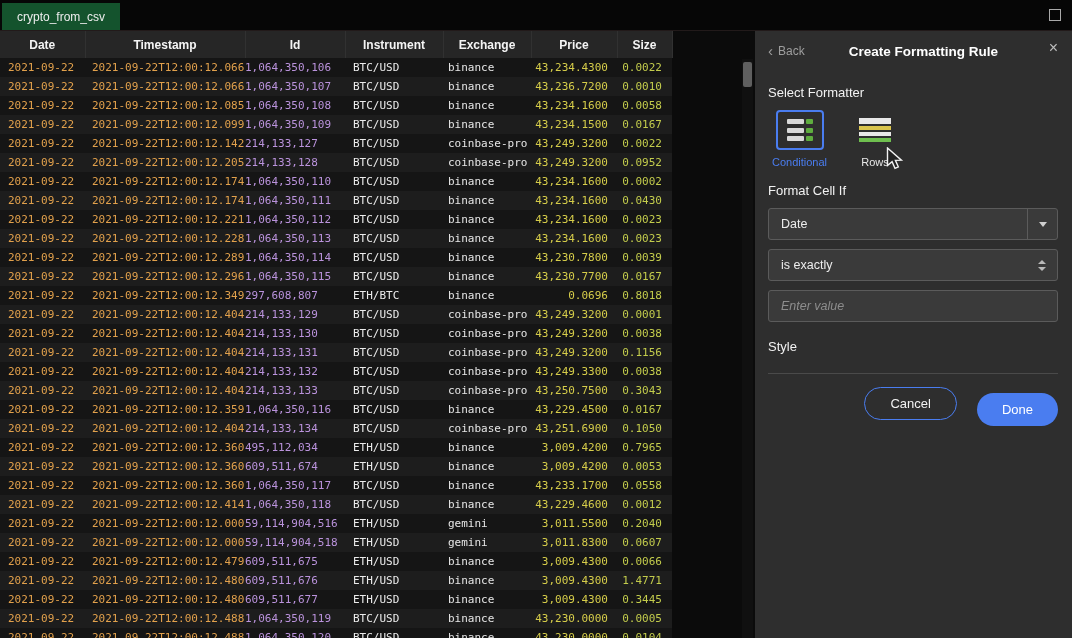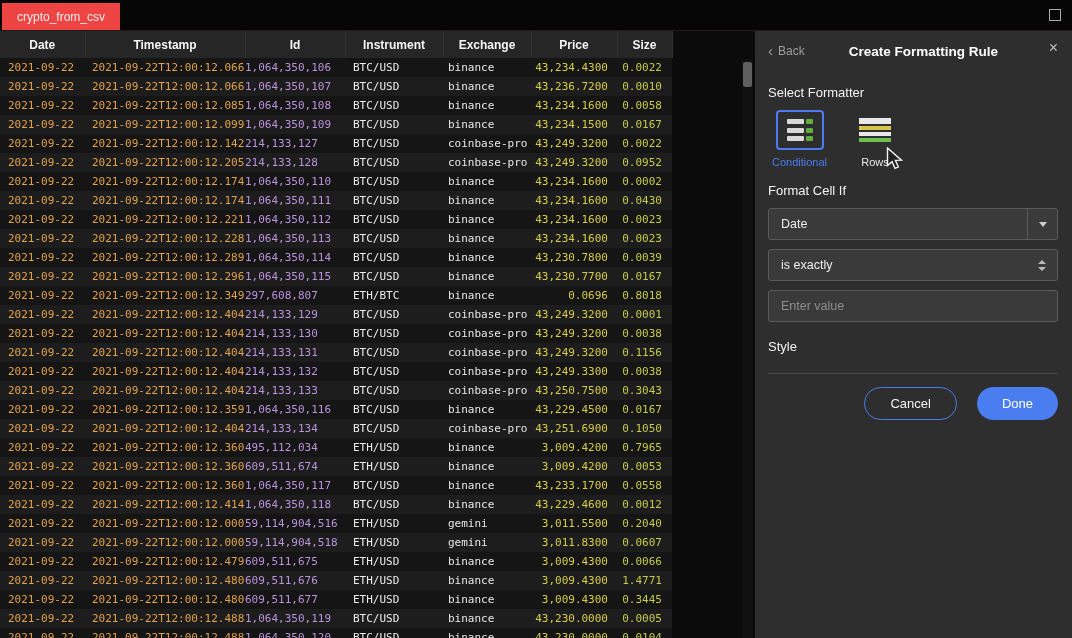--- a/index.html
+++ b/index.html
@@ -3,21 +3,21 @@
 <meta charset="utf-8">
 <style>
   html,body{margin:0;padding:0;}
   body{
     width:1072px;height:638px;overflow:hidden;position:relative;
     background:#0c0c0c;font-family:"Liberation Sans",sans-serif;
     -webkit-font-smoothing:antialiased;
   }
   
   .tab-bar{height:30px;background:#060606;display:flex;align-items:flex-end;position:relative;border-bottom:1px solid #221a1a;}
-  .tab{height:27px;margin-left:2px;padding:0 15px;background:#ef4444;color:#ededed;
+  .tab{height:27px;margin-left:2px;padding:0 15px;background:#14532d;color:#ededed;
        font-size:12px;display:flex;align-items:center;white-space:nowrap;}
   .win-icon{position:absolute;right:11px;top:9px;width:10px;height:10px;border:1.5px solid #a9a9a9;}
   
   .main{display:flex;height:578px;}
   .table-area{width:755px;height:608px;position:relative;background:#0b0b0b;overflow:hidden;}
   table{border-collapse:collapse;table-layout:fixed;width:672px;
         font-family:"DejaVu Sans Mono",monospace;font-size:11px;}
   thead th{background:#262626;color:#f4f4f4;font-family:"Liberation Sans",sans-serif;
            font-size:12px;font-weight:bold;height:27px;text-align:center;
            border-right:1px solid #313131;padding:0;}
@@ -70,29 +70,29 @@
                display:flex;align-items:center;justify-content:center;}
   .caret-down{width:0;height:0;border-left:4.5px solid transparent;border-right:4.5px solid transparent;
               border-top:5.5px solid #cfcfcf;}
   .spin{display:flex;flex-direction:column;gap:3px;margin-right:11px;align-items:center;}
   .tri-up{width:0;height:0;border-left:4px solid transparent;border-right:4px solid transparent;
           border-bottom:4.5px solid #b9b9b9;}
   .tri-dn{width:0;height:0;border-left:4px solid transparent;border-right:4px solid transparent;
           border-top:4.5px solid #b9b9b9;}
   input.value{height:32px;width:100%;background:#3a3a3a;border:1px solid #5b5b5b;border-radius:3px;
         box-sizing:border-box;padding:0 12px;color:#ededed;font-size:12.5px;margin-bottom:4px;
-        font-family:"Liberation Sans",sans-serif;outline:none;}
+        font-family:"Liberation Sans",sans-serif;outline:none;font-style:italic;}
   input.value::placeholder{color:#8d8d8d;}
   .mt{margin-top:13px;margin-bottom:10px;}
   .divider{height:1px;background:#4a4a4a;margin:19px 0 13px 0;}
   .buttons{display:flex;justify-content:flex-end;gap:20px;}
   .btn{height:33px;border-radius:17px;font-size:13px;padding:0 25px;display:flex;align-items:center;
        font-family:"Liberation Sans",sans-serif;cursor:pointer;box-sizing:border-box;}
   .btn-cancel{border:1px solid #4a7df0;color:#f2f2f2;background:transparent;}
-  .btn-done{background:#4a7df0;color:#ffffff;border:none;}
+  .btn-done{background:#4a7df0;color:#ffffff;border:none;margin-top:6px;}
   
   .cursor{position:absolute;left:886px;top:147px;pointer-events:none;z-index:50;}
 </style>
 </head>
 <body>
 
 <div class="tab-bar">
   <div class="tab">
     <span>crypto_from_csv</span>
   </div>

